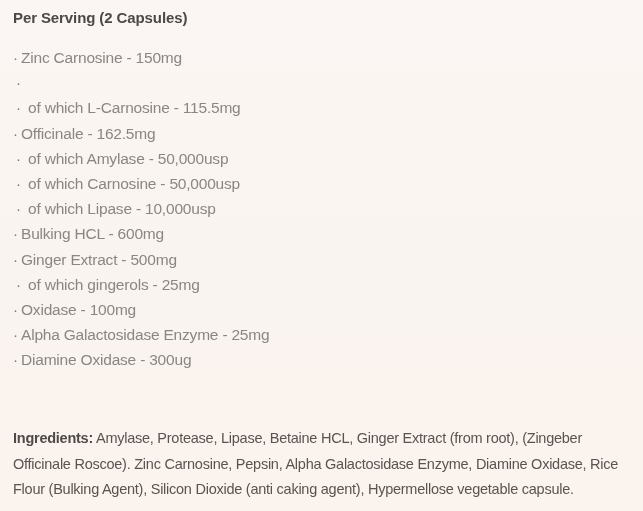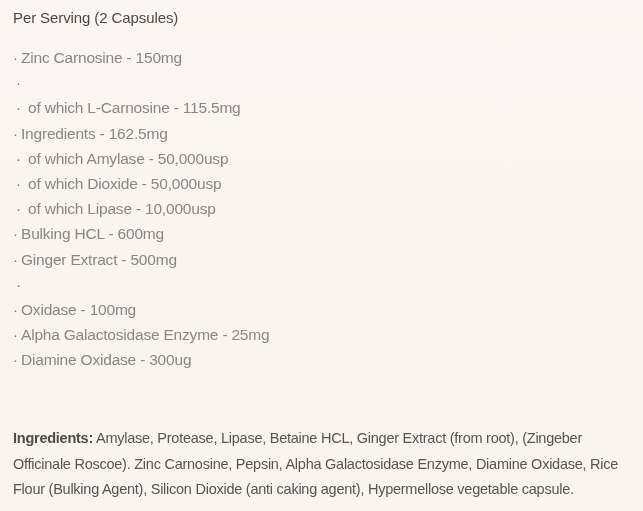--- a/index.html
+++ b/index.html
@@ -15,21 +15,21 @@
   .label-panel {
     box-sizing: border-box;
     width: 643px;
     height: 511px;
     padding: 9px 13px 10px 13px;
     background: linear-gradient(180deg, #fbf6f3 0%, #faf4f0 55%, #faf3ee 100%);
   }
   .serving-title {
     margin: 0;
     font-size: 15px;
-    font-weight: normal;
+    font-weight: bold;
     color: #4b4947;
     letter-spacing: -0.1px;
   }
   .serving-list {
     list-style: none;
     margin: 23px 0 0 0;
     padding: 0;
   }
   .serving-item {
     display: flex;
@@ -84,50 +84,51 @@
     <span class="bullet">·</span>
   </li>
 
   <li class="serving-item indent">
     <span class="bullet">·</span>
     <span class="item-label">of which L-Carnosine - 115.5mg</span>
   </li>
 
   <li class="serving-item">
     <span class="bullet">·</span>
-    <span class="item-label">Ingredients - 162.5mg</span>
+    <span class="item-label">Officinale - 162.5mg</span>
   </li>
 
   <li class="serving-item indent">
     <span class="bullet">·</span>
     <span class="item-label">of which Amylase - 50,000usp</span>
   </li>
 
   <li class="serving-item indent">
     <span class="bullet">·</span>
-    <span class="item-label">of which Dioxide - 50,000usp</span>
+    <span class="item-label">of which Carnosine - 50,000usp</span>
   </li>
 
   <li class="serving-item indent">
     <span class="bullet">·</span>
     <span class="item-label">of which Lipase - 10,000usp</span>
   </li>
 
   <li class="serving-item">
     <span class="bullet">·</span>
     <span class="item-label">Bulking HCL - 600mg</span>
   </li>
 
   <li class="serving-item">
     <span class="bullet">·</span>
     <span class="item-label">Ginger Extract - 500mg</span>
   </li>
 
   <li class="serving-item indent">
     <span class="bullet">·</span>
+    <span class="item-label">of which gingerols - 25mg</span>
   </li>
 
   <li class="serving-item">
     <span class="bullet">·</span>
     <span class="item-label">Oxidase - 100mg</span>
   </li>
 
   <li class="serving-item">
     <span class="bullet">·</span>
     <span class="item-label">Alpha Galactosidase Enzyme - 25mg</span>

